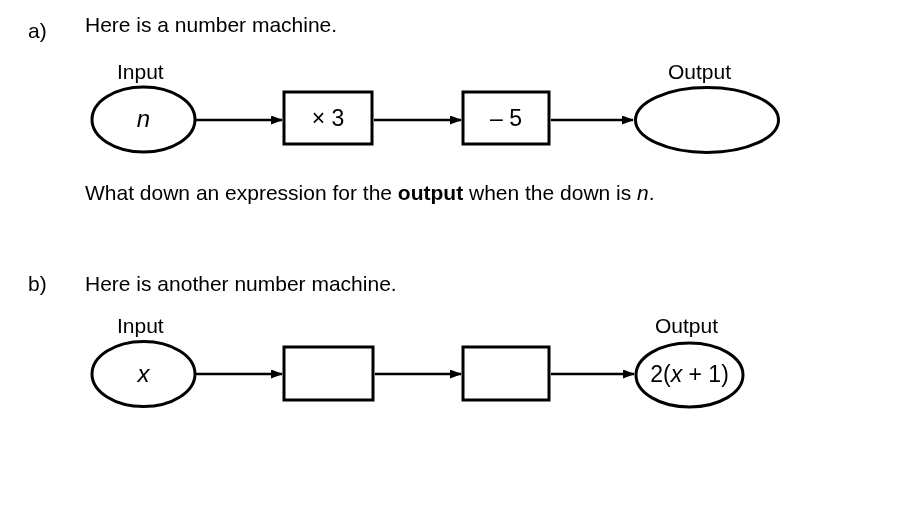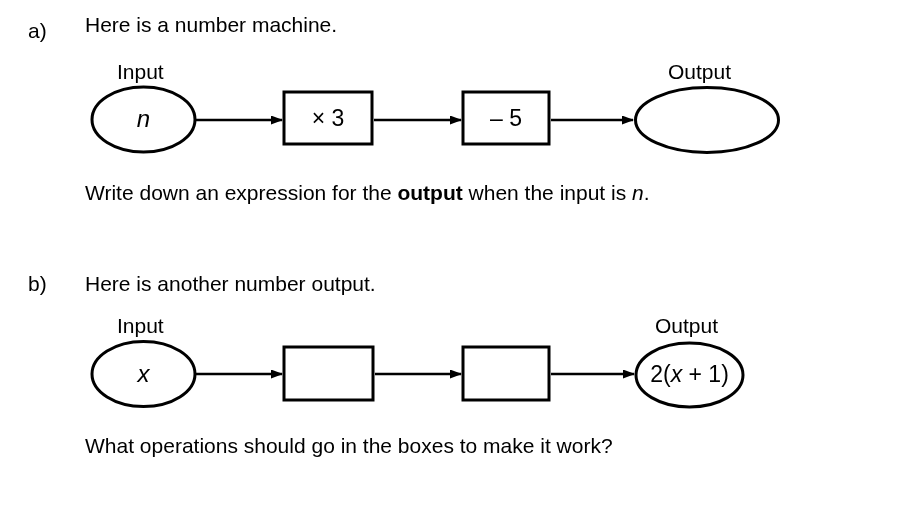--- a/index.html
+++ b/index.html
@@ -56,25 +56,25 @@
     <rect class="shape" x="463" y="92" width="86" height="52"></rect>
     <text class="op" x="506" y="126" text-anchor="middle">– 5</text>
 
     <line class="flow" x1="551" y1="120" x2="633" y2="120" marker-end="url(#ah-a)"></line>
 
     <ellipse class="shape" cx="707" cy="120" rx="71.5" ry="32.5"></ellipse>
     <text class="var" x="707" y="127" text-anchor="middle"></text>
   </svg>
 
   <div class="txt" style="left:85px;top:180px">
-    <span>Write down an expression for the </span><span class="b">output</span><span> when the input is </span><span class="i">n</span><span>.</span>
+    <span>What down an expression for the </span><span class="b">output</span><span> when the down is </span><span class="i">n</span><span>.</span>
   </div>
 
   <div class="txt" style="left:28px;top:271px">b)</div>
-  <div class="txt" style="left:85px;top:271px">Here is another number output.</div>
+  <div class="txt" style="left:85px;top:271px">Here is another number machine.</div>
 
   <svg class="machine" style="top:309px" viewBox="0 309 920 110">
     <defs>
       <marker id="ah-b" markerUnits="userSpaceOnUse" markerWidth="13" markerHeight="10" refX="11" refY="4.5" orient="auto">
         <path class="head" d="M0,0 L12,4.5 L0,9 Z"></path>
       </marker>
     </defs>
 
     <text class="lbl" x="117" y="333">Input</text>
     <text class="lbl" x="655" y="333">Output</text>
@@ -91,15 +91,14 @@
 
     <rect class="shape" x="463" y="347" width="86" height="53"></rect>
     <text class="op" x="506" y="381" text-anchor="middle"></text>
 
     <line class="flow" x1="551" y1="374" x2="634" y2="374" marker-end="url(#ah-b)"></line>
 
     <ellipse class="shape" cx="689.5" cy="375" rx="53.5" ry="32"></ellipse>
     <text class="expr" x="689.5" y="382" text-anchor="middle" xml:space="preserve"><tspan>2(</tspan><tspan class="i">x</tspan><tspan> + 1)</tspan></text>
   </svg>
 
-  <div class="txt" style="left:85px;top:433px">What operations should go in the boxes to make it work?</div>
 
 </div>
 
 </body></html>

